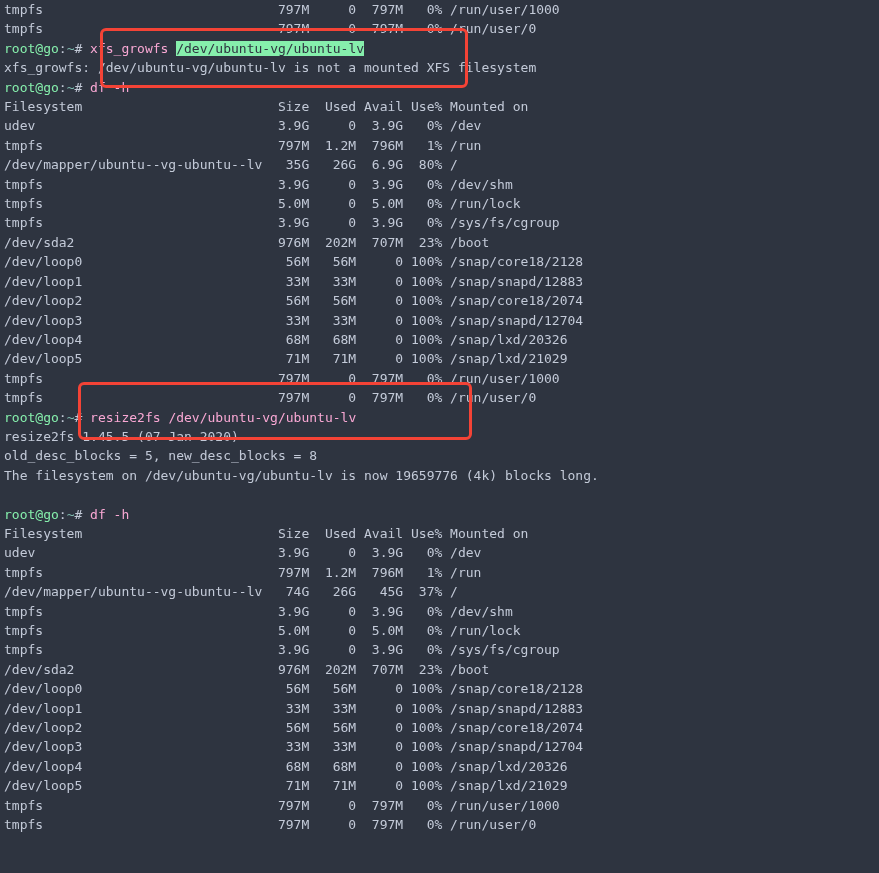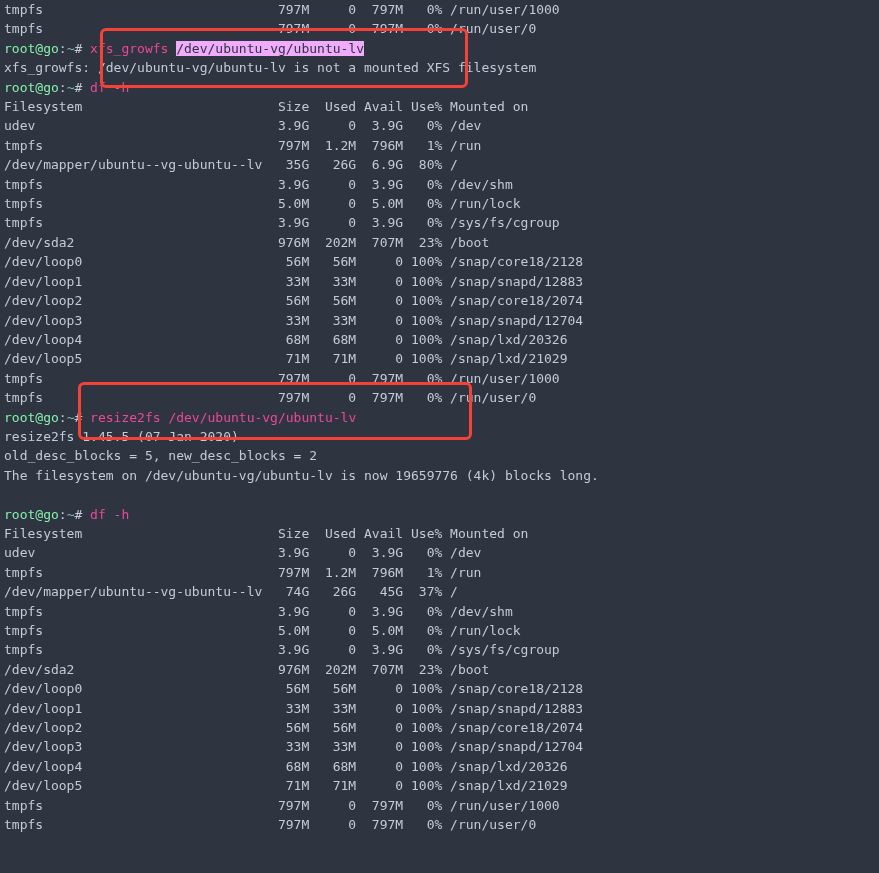--- a/index.html
+++ b/index.html
@@ -19,23 +19,23 @@
     padding: 0;
   }
   .line {
     white-space: pre;
     margin: 0;
     padding: 0 4px;
   }
   .prompt-user { color: #86efac; }
   .prompt-path { color: #7fbcb0; }
   .prompt-sep { color: #c3cad8; }
-  .cmd { color: #ec4899; }
+  .cmd { color: #f9a8d4; }
   .highlight {
-    background: #f0abfc;
+    background: #86efac;
     color: #2e3440;
   }
   .cursor {
     display: inline-block;
     width: 8px;
     height: 16px;
     background: #a3be8c;
     vertical-align: -2px;
   }
   .box {
@@ -84,21 +84,21 @@
   <div class="line">/dev/loop2                          56M   56M     0 100% /snap/core18/2074</div>
   <div class="line">/dev/loop3                          33M   33M     0 100% /snap/snapd/12704</div>
   <div class="line">/dev/loop4                          68M   68M     0 100% /snap/lxd/20326</div>
   <div class="line">/dev/loop5                          71M   71M     0 100% /snap/lxd/21029</div>
   <div class="line">tmpfs                              797M     0  797M   0% /run/user/1000</div>
   <div class="line">tmpfs                              797M     0  797M   0% /run/user/0</div>
 
   <div class="line"><span class="prompt-user">root@go</span><span class="prompt-sep">:</span><span class="prompt-path">~</span><span class="prompt-sep">#</span><span class="cmd"> </span><span class="cmd">resize2fs /dev/ubuntu-vg/ubuntu-lv</span></div>
 
   <div class="line">resize2fs 1.45.5 (07-Jan-2020)</div>
-  <div class="line">old_desc_blocks = 5, new_desc_blocks = 2</div>
+  <div class="line">old_desc_blocks = 5, new_desc_blocks = 8</div>
   <div class="line">The filesystem on /dev/ubuntu-vg/ubuntu-lv is now 19659776 (4k) blocks long.</div>
   <div class="line"> </div>
 
   <div class="line"><span class="prompt-user">root@go</span><span class="prompt-sep">:</span><span class="prompt-path">~</span><span class="prompt-sep">#</span><span class="cmd"> </span><span class="cmd">df -h</span></div>
 
   <div class="line">Filesystem                         Size  Used Avail Use% Mounted on</div>
   <div class="line">udev                               3.9G     0  3.9G   0% /dev</div>
   <div class="line">tmpfs                              797M  1.2M  796M   1% /run</div>
   <div class="line">/dev/mapper/ubuntu--vg-ubuntu--lv   74G   26G   45G  37% /</div>
   <div class="line">tmpfs                              3.9G     0  3.9G   0% /dev/shm</div>

